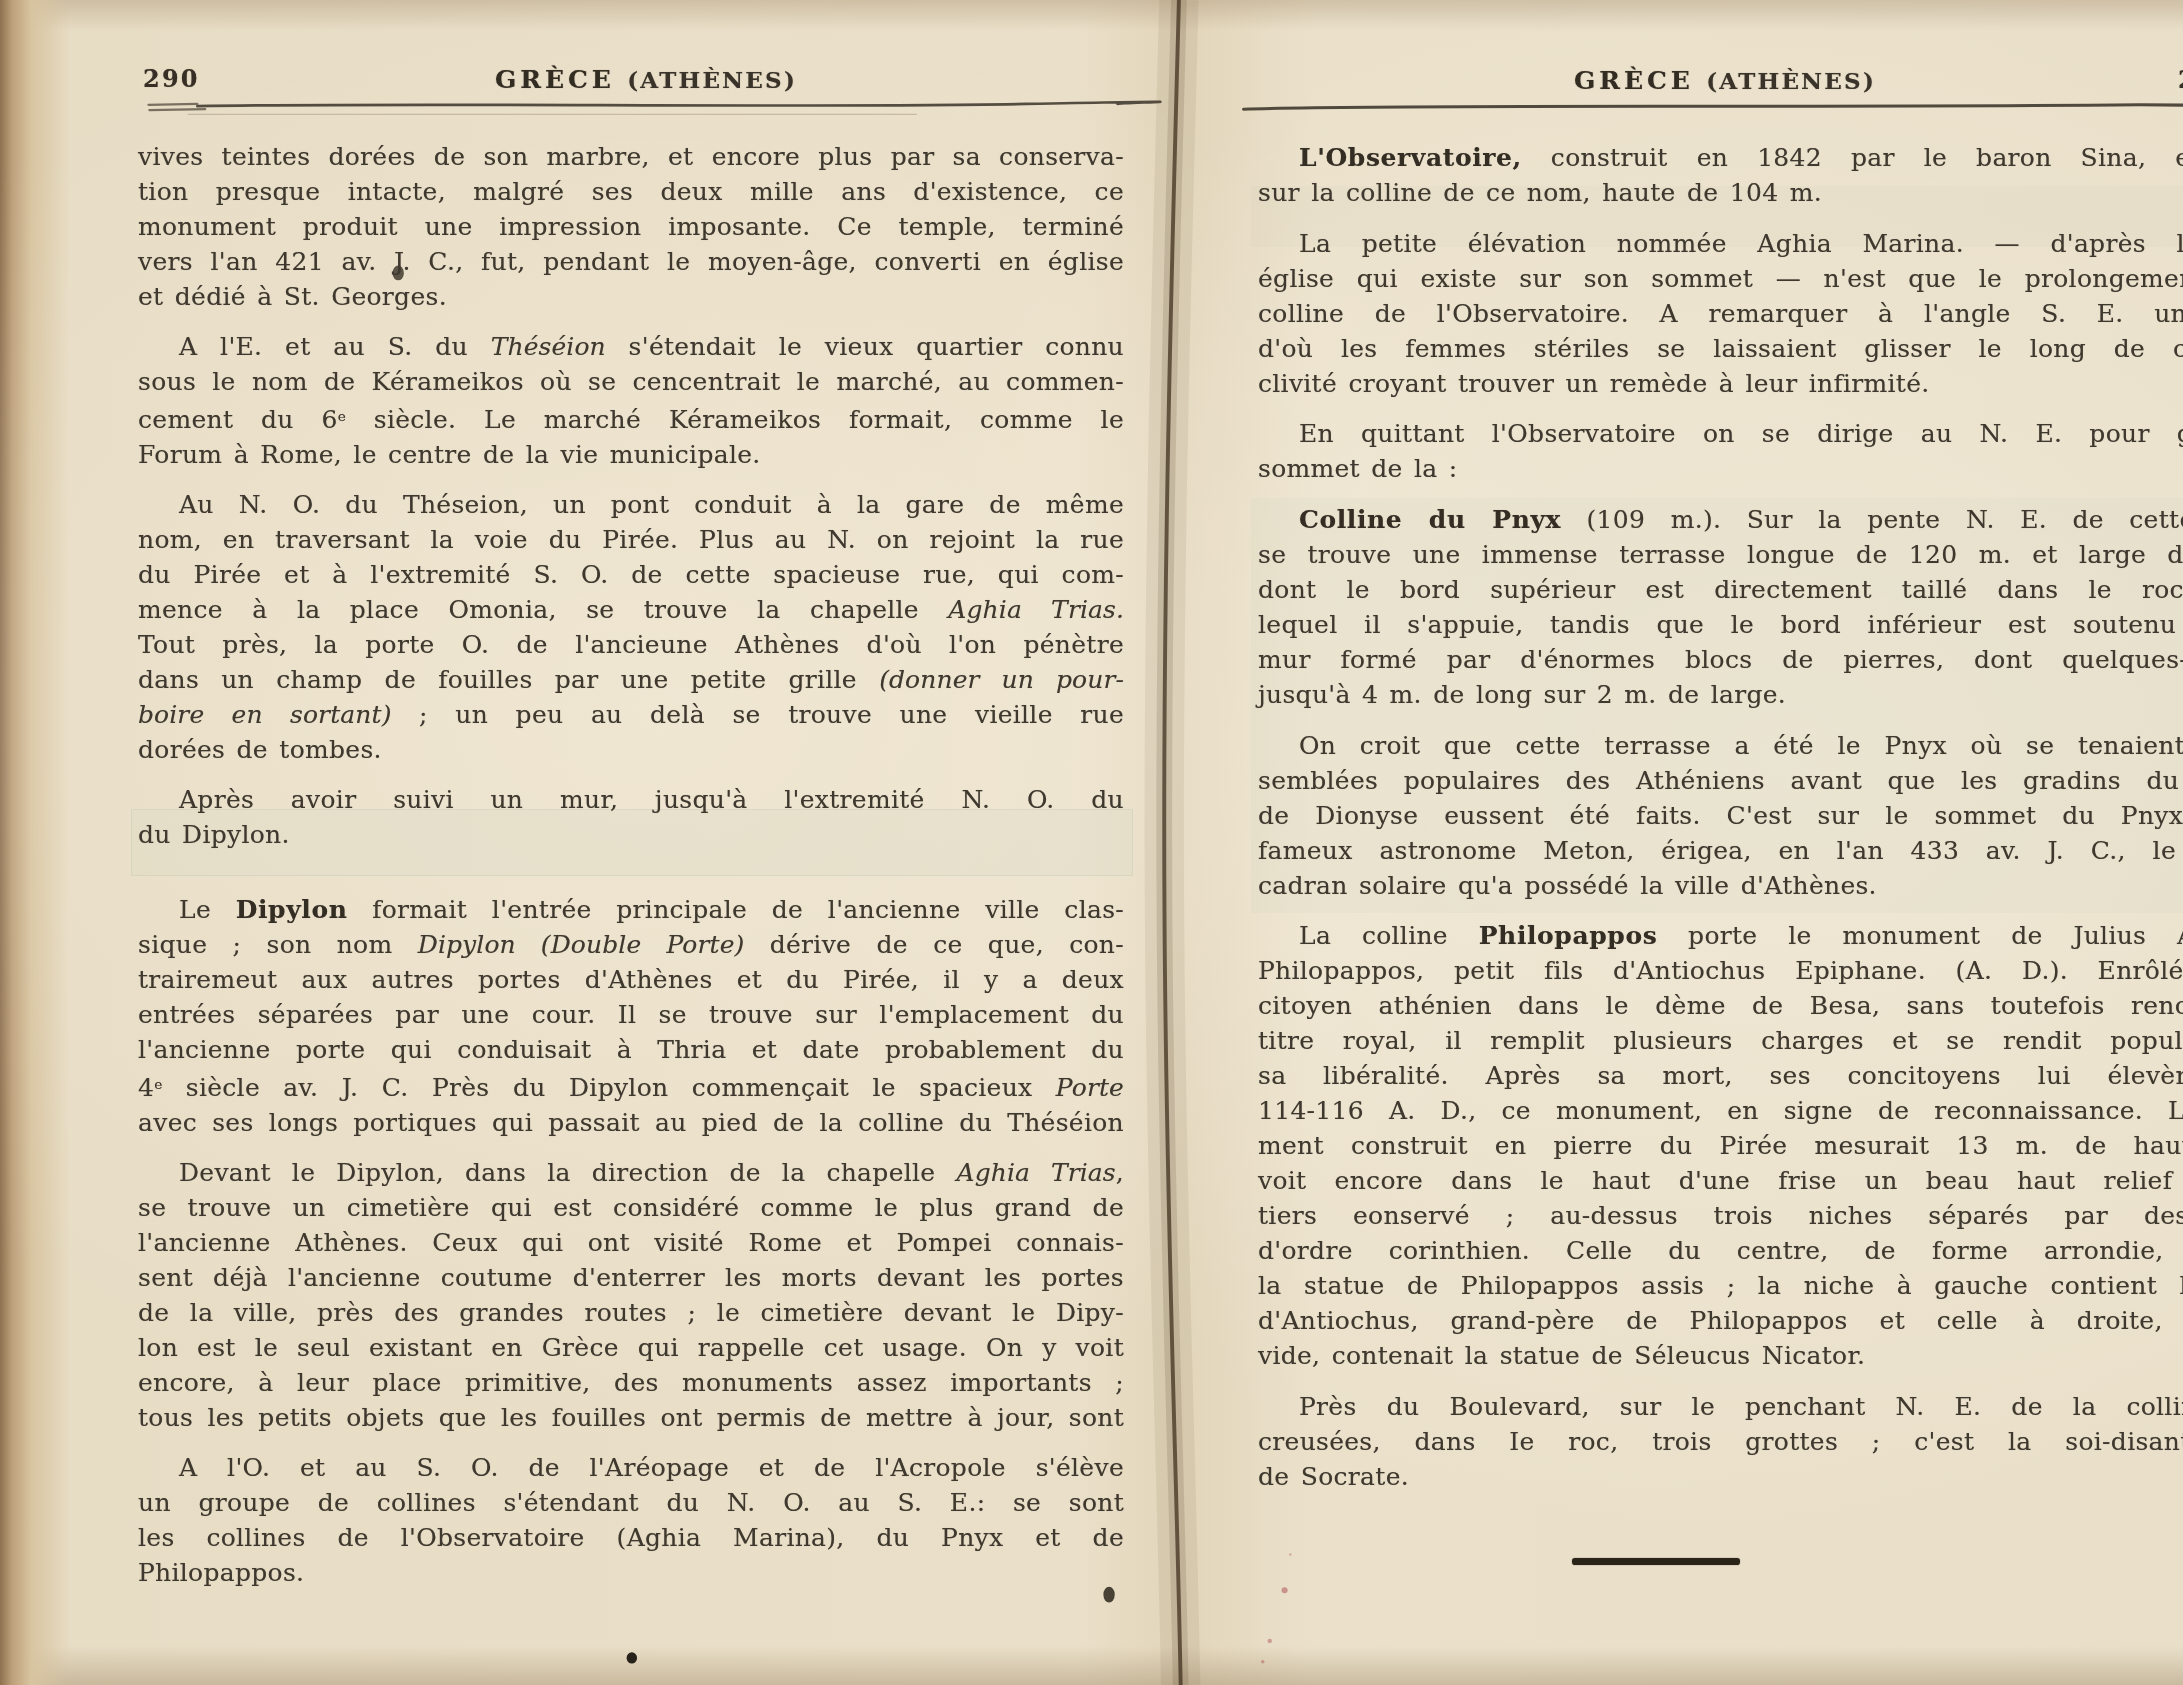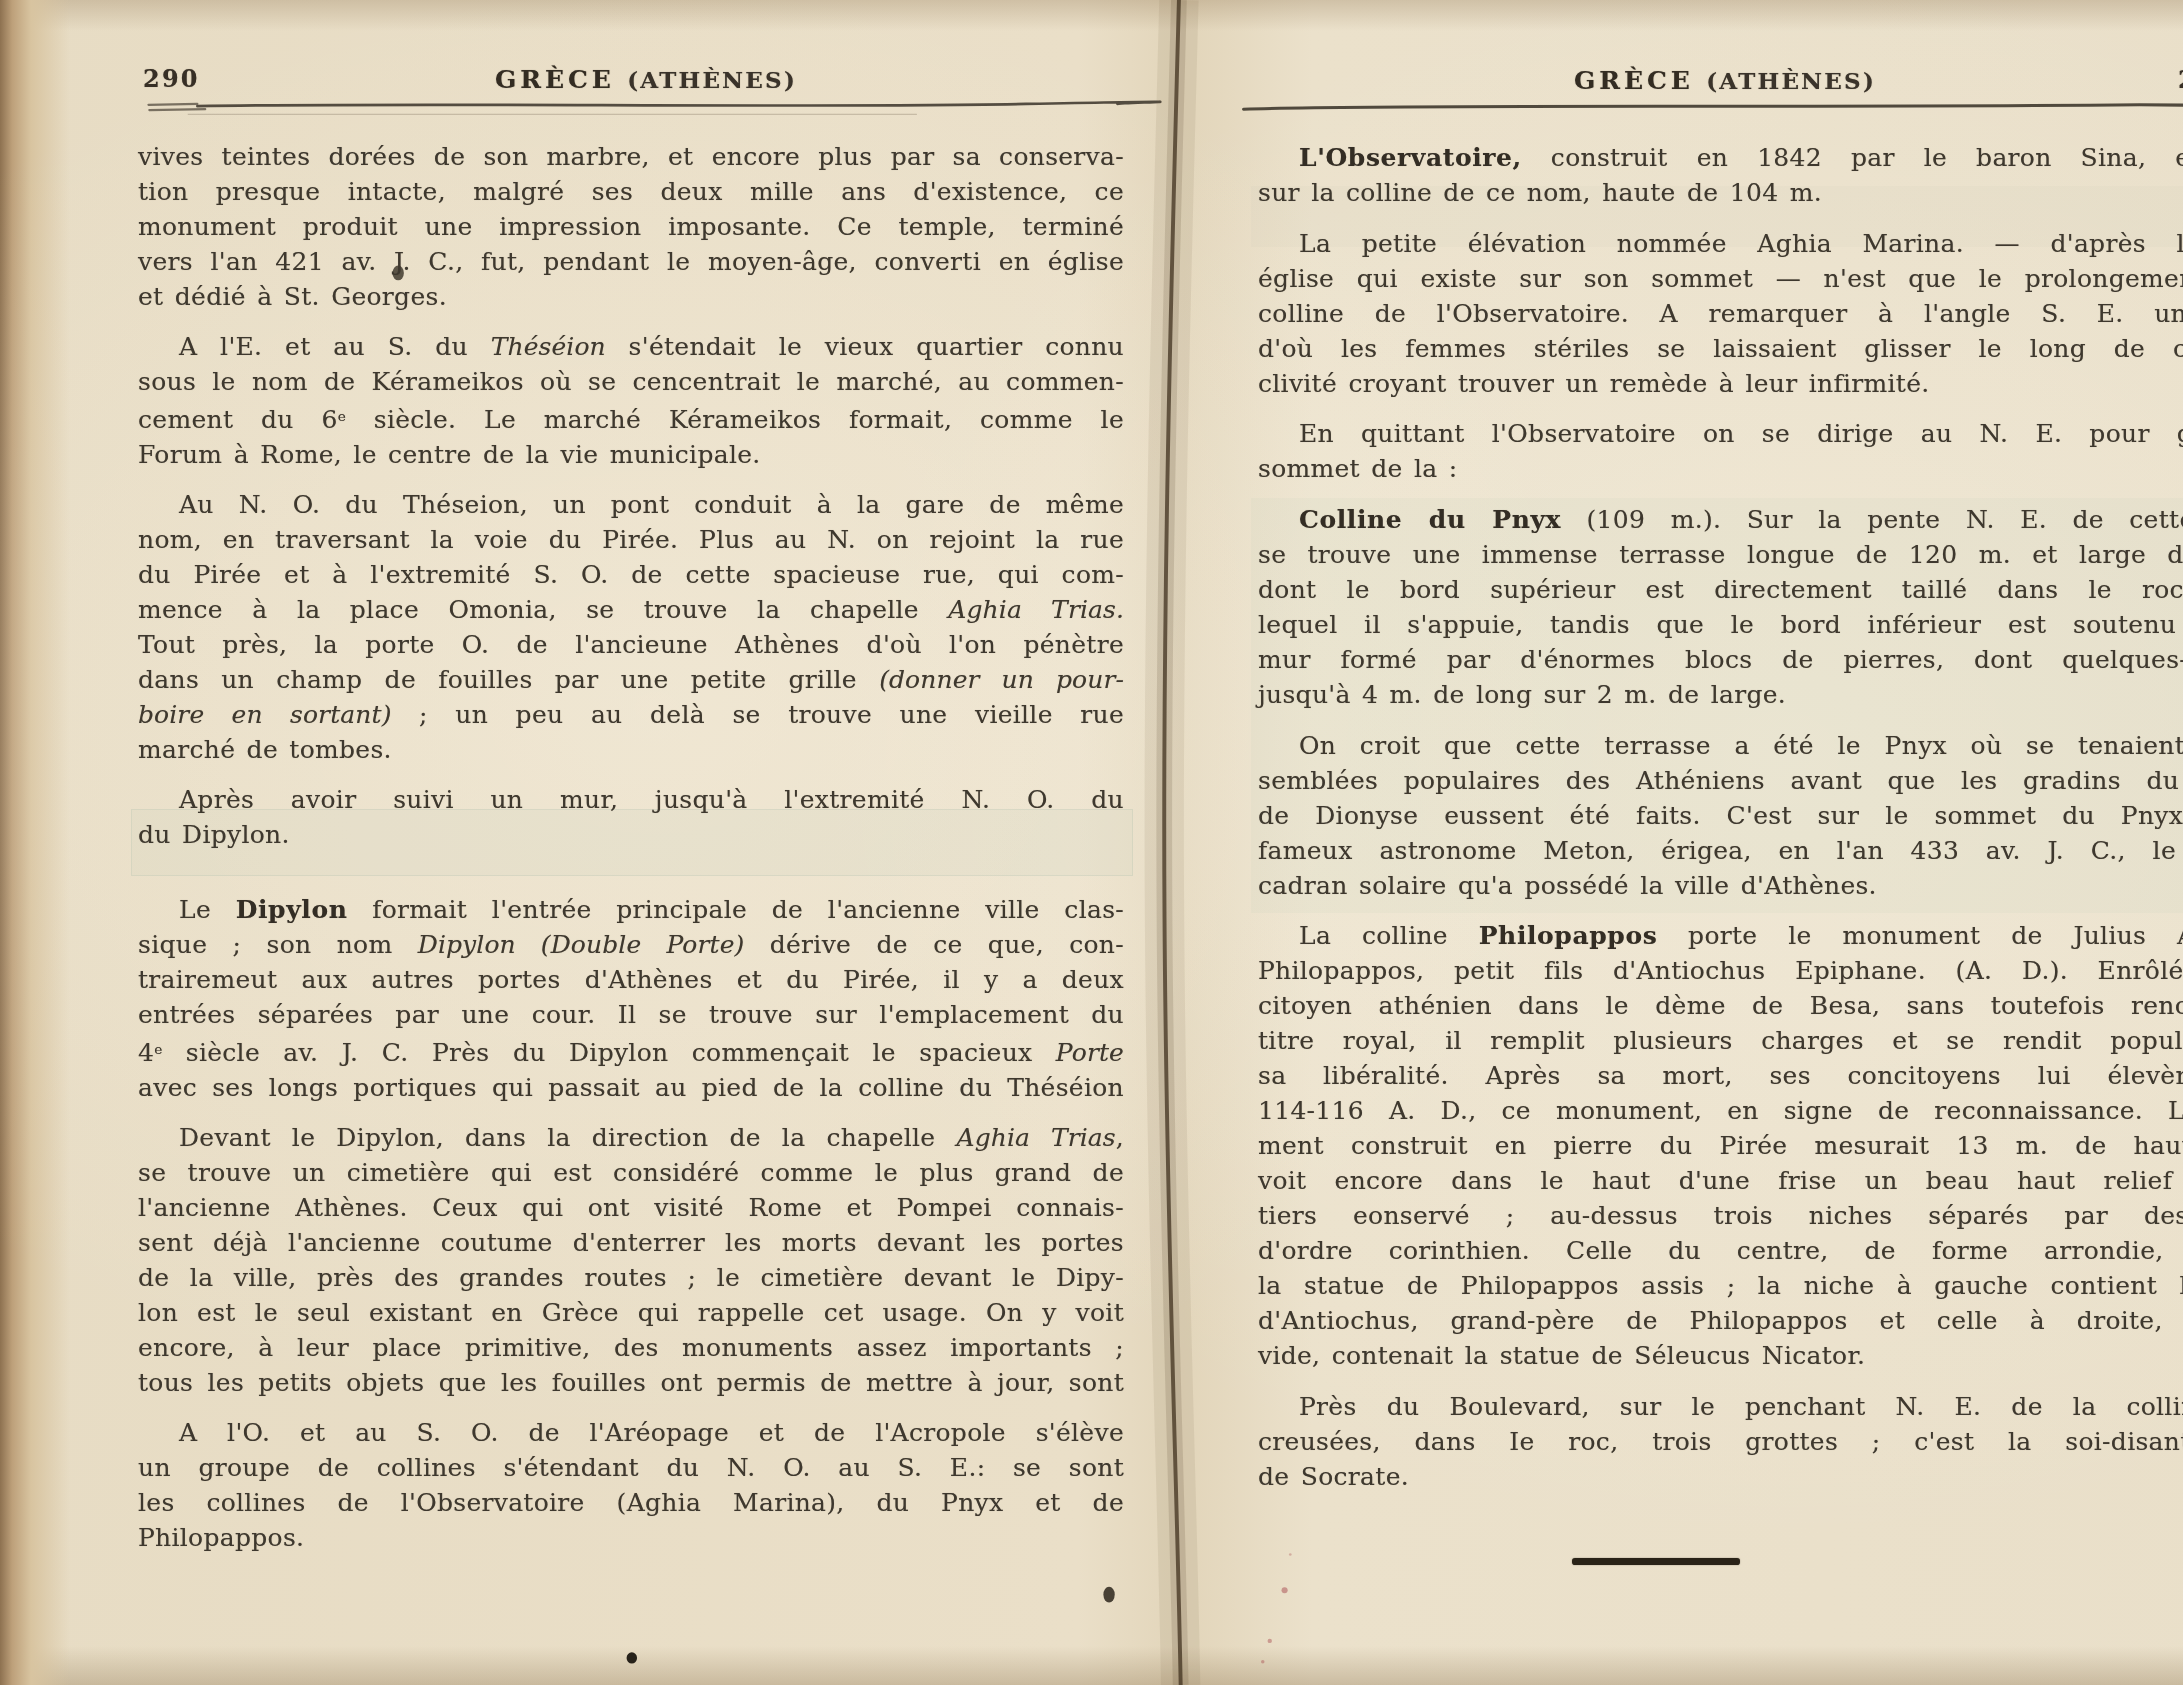--- a/index.html
+++ b/index.html
@@ -116,31 +116,32 @@
         <div class="line last">Forum à Rome, le centre de la vie municipale.</div>
       </div>
       <div class="para">
         <div class="line first">Au N. O. du Théseion, un pont conduit à la gare de même</div>
         <div class="line">nom, en traversant la voie du Pirée. Plus au N. on rejoint la rue</div>
         <div class="line">du Pirée et à l'extremité S. O. de cette spacieuse rue, qui com-</div>
         <div class="line">mence à la place Omonia, se trouve la chapelle <i>Aghia Trias.</i></div>
         <div class="line">Tout près, la porte O. de l'ancieune Athènes d'où l'on pénètre</div>
         <div class="line">dans un champ de fouilles par une petite grille <i>(donner un pour-</i></div>
         <div class="line"><i>boire en sortant)</i> ;  un peu au delà se trouve une vieille rue</div>
-        <div class="line last">marché de tombes.</div>
+        <div class="line last">dorées de tombes.</div>
       </div>
       <div class="para">
         <div class="line first">Après avoir suivi un mur, jusqu'à l'extremité N. O. du</div>
         <div class="line last">du Dipylon.</div>
       </div>
       <div class="para gap">
         <div class="line first">Le <b>Dipylon</b> formait l'entrée principale de l'ancienne ville clas-</div>
         <div class="line">sique ; son nom <i>Dipylon (Double Porte)</i> dérive de ce que, con-</div>
         <div class="line">trairemeut aux autres portes d'Athènes et du Pirée, il y a deux</div>
         <div class="line">entrées séparées par une cour. Il se trouve sur l'emplacement du</div>
+        <div class="line">l'ancienne porte qui conduisait à Thria et date probablement du</div>
         <div class="line">4<sup>e</sup> siècle av. J. C. Près du Dipylon commençait le spacieux <i>Porte</i></div>
         <div class="line">avec ses longs portiques qui passait au pied de la colline du Théséion</div>
       </div>
       <div class="para">
         <div class="line first">Devant le Dipylon, dans la direction de la chapelle <i>Aghia Trias</i>,</div>
         <div class="line">se trouve un cimetière qui est considéré comme le plus grand de</div>
         <div class="line">l'ancienne Athènes. Ceux qui ont visité Rome et Pompei connais-</div>
         <div class="line">sent déjà l'ancienne coutume d'enterrer les morts devant les portes</div>
         <div class="line">de la ville, près des grandes routes ; le cimetière devant le Dipy-</div>
         <div class="line">lon est le seul existant en Grèce qui rappelle cet usage. On y voit</div>

